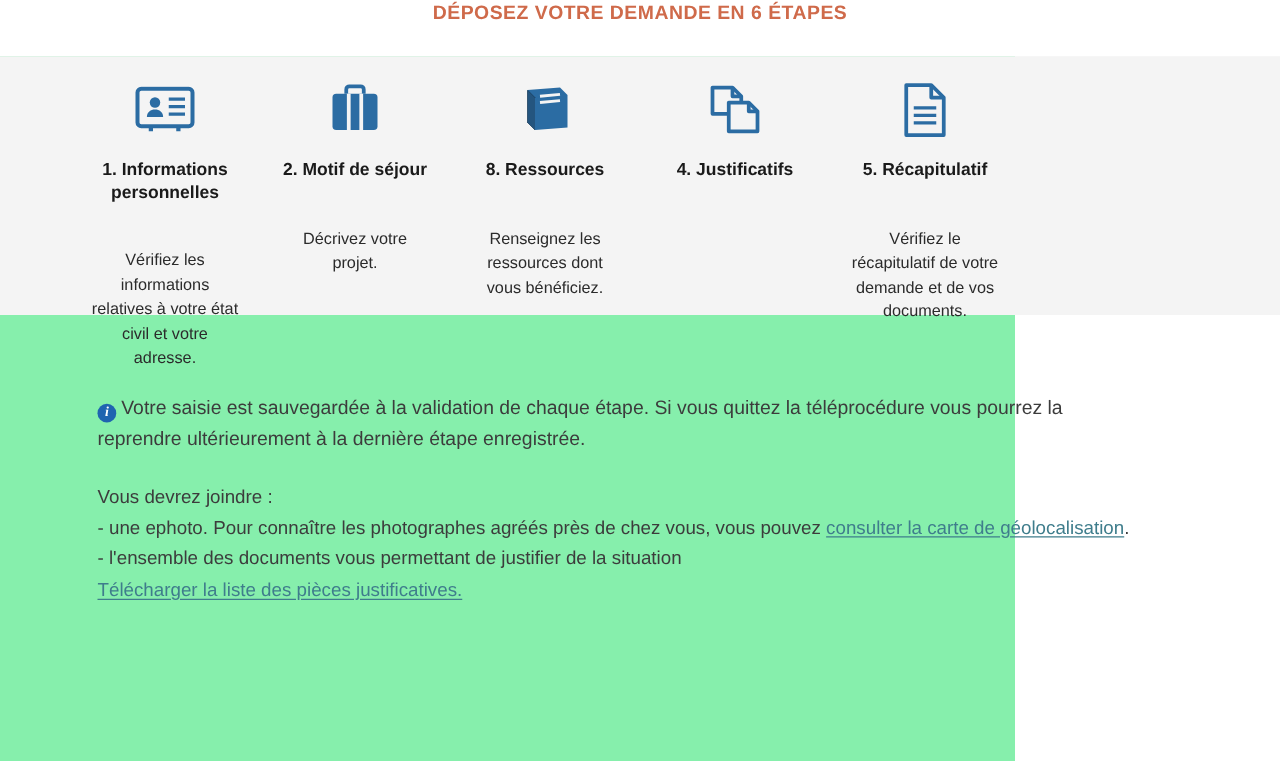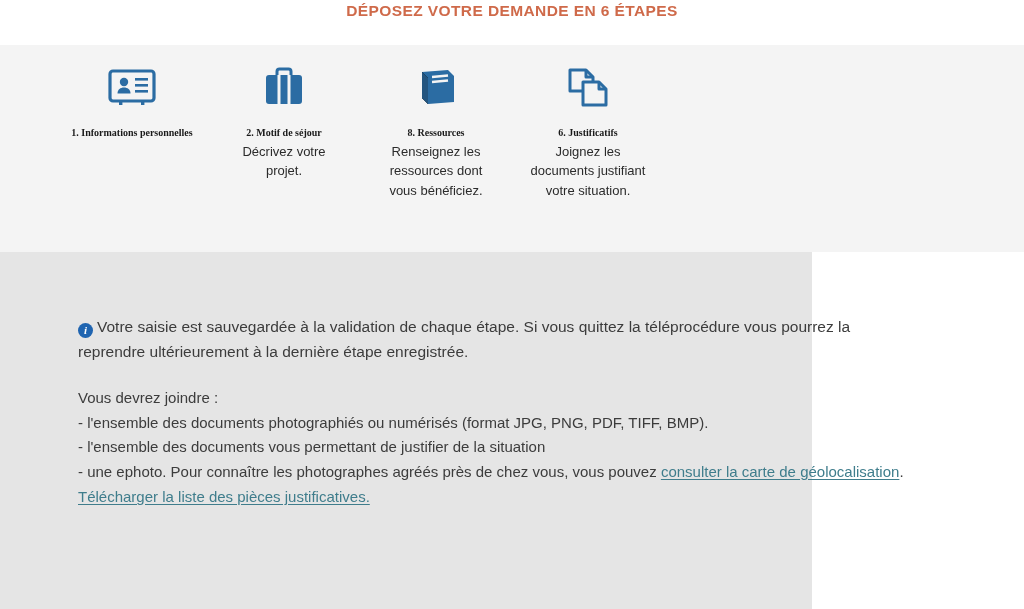--- a/index.html
+++ b/index.html
@@ -3,21 +3,21 @@
 <meta charset="utf-8">
 <style>
   * { box-sizing: border-box; }
   html, body {
     margin: 0; padding: 0;
     width: 1024px; height: 609px;
     background: #ffffff;
     font-family: "Liberation Sans", sans-serif;
     overflow: hidden;
   }
-  #page { position: relative; width: 812px; height: 609px; background:#e5e5e5;padding-left:13px; }
+  #page { position: relative; width: 812px; height: 609px; background:#86efac;padding-left:13px; }
 
   
   .title-bar {
     position: absolute; top: 0; left: 0; width: 1024px; height: 45px;
     background: #ffffff;
     display: flex; align-items: flex-start; justify-content: center;
   }
   .title-bar .title {
     margin-top: 2px;
     font-size: 15.5px;
@@ -44,28 +44,27 @@
     display: flex; flex-direction: column; align-items: center;
     padding-top: 18px;
   }
   .step-icon {
     height: 50px; width: 60px;
     display: flex; align-items: center; justify-content: center;
     margin-bottom: 14px;
   }
   .step-icon svg { display: block; }
   .step-title {
-    font-size: 10px; font-weight: 700; color: #1a1a1a;
+    font-size: 14px; font-weight: 700; color: #1a1a1a;
     text-align: center; line-height: 1.25; margin-bottom: 2px;
     max-width: 130px;
-    font-family: Liberation Serif, serif;
   }
   .step-desc {
     font-size: 13px; color: #2b2b2b; text-align: center;
-    line-height: 1.5; max-width: 118px;
+    line-height: 1.5; max-width: 118px; margin-top: 34px;
   }
 
   
   .content {
     position: absolute; top: 252px; left: 0;
     width: 1024px;
   }
   .info-para {
     position: absolute; top: 46px; left: 78px; width: 840px;
     font-size: 15.5px; line-height: 1.62; color: #3c3c3c;
@@ -114,20 +113,21 @@
             <circle cx="16" cy="13" r="4.2" fill="#2b6ca3"></circle>
             <path d="M9.5 24.5c0-4 3-6 6.5-6s6.5 2 6.5 6z" fill="#2b6ca3"></path>
             <rect x="27" y="9" width="13" height="2.6" fill="#2b6ca3"></rect>
             <rect x="27" y="15" width="13" height="2.6" fill="#2b6ca3"></rect>
             <rect x="27" y="21" width="13" height="2.6" fill="#2b6ca3"></rect>
             <rect x="11" y="32" width="3.4" height="4" fill="#2b6ca3"></rect>
             <rect x="33" y="32" width="3.4" height="4" fill="#2b6ca3"></rect>
           </svg>
         </div>
         <div class="step-title">1. Informations personnelles</div>
+        <div class="step-desc">Vérifiez les informations relatives à votre état civil et votre adresse.</div>
       </div>
 
       <div class="step">
         <div class="step-icon">
           <svg width="40" height="42" viewBox="0 0 40 42">
             <path d="M13 8 V4.5 a2.5 2.5 0 0 1 2.5 -2.5 h9 a2.5 2.5 0 0 1 2.5 2.5 V8" fill="none" stroke="#2b6ca3" stroke-width="3"></path>
             <rect x="2" y="8" width="36" height="29" rx="3" ry="3" fill="#2b6ca3"></rect>
             <rect x="13.5" y="8" width="3" height="29" fill="#f4f4f4"></rect>
             <rect x="23.5" y="8" width="3" height="29" fill="#f4f4f4"></rect>
           </svg>
@@ -152,38 +152,49 @@
 
       <div class="step">
         <div class="step-icon">
           <svg width="44" height="42" viewBox="0 0 44 42">
             <path d="M4 3 H20 L27 10 V24 H4 Z" fill="none" stroke="#2b6ca3" stroke-width="3" stroke-linejoin="round"></path>
             <path d="M20 3 V10 H27" fill="none" stroke="#2b6ca3" stroke-width="3" stroke-linejoin="round"></path>
             <path d="M17 15 H33 L40 22 V38 H17 Z" fill="#f4f4f4" stroke="#2b6ca3" stroke-width="3" stroke-linejoin="round"></path>
             <path d="M33 15 V22 H40" fill="none" stroke="#2b6ca3" stroke-width="3" stroke-linejoin="round"></path>
           </svg>
         </div>
-        <div class="step-title">6. Justificatifs</div>
-        <div class="step-desc">Joignez les documents justifiant votre situation.</div>
-      </div>
-
+        <div class="step-title">4. Justificatifs</div>
+      </div>
+
+      <div class="step">
+        <div class="step-icon">
+          <svg width="38" height="44" viewBox="0 0 38 44">
+            <path d="M4 2 H24 L34 12 V42 H4 Z" fill="none" stroke="#2b6ca3" stroke-width="3" stroke-linejoin="round"></path>
+            <path d="M24 2 V12 H34" fill="none" stroke="#2b6ca3" stroke-width="3" stroke-linejoin="round"></path>
+            <rect x="10" y="19" width="18" height="2.6" fill="#2b6ca3"></rect>
+            <rect x="10" y="25" width="18" height="2.6" fill="#2b6ca3"></rect>
+            <rect x="10" y="31" width="18" height="2.6" fill="#2b6ca3"></rect>
+          </svg>
+        </div>
+        <div class="step-title">5. Récapitulatif</div>
+        <div class="step-desc">Vérifiez le récapitulatif de votre demande et de vos documents.</div>
+      </div>
 
 
     </div>
   </div>
 
   <div class="content">
 
     <p class="info-para"><span class="info-icon">i</span><span>Votre saisie est sauvegardée à la validation de chaque étape. Si vous quittez la téléprocédure vous pourrez la reprendre ultérieurement à la dernière étape enregistrée.</span></p>
 
     <div class="join-block">
       <div class="line">Vous devrez joindre :</div>
-      <div class="line">- l'ensemble des documents photographiés ou numérisés (format JPG, PNG, PDF, TIFF, BMP).</div>
+      <div class="line"><span>- une ephoto. Pour connaître les photographes agréés près de chez vous, vous pouvez </span><a class="doclink" href="#">consulter la carte de géolocalisation</a><span>.</span></div>
       <div class="line">- l'ensemble des documents vous permettant de justifier de la situation</div>
-      <div class="line"><span>- une ephoto. Pour connaître les photographes agréés près de chez vous, vous pouvez </span><a class="doclink" href="#">consulter la carte de géolocalisation</a><span>.</span></div>
       <div class="line dl-line"><a class="doclink" href="#">Télécharger la liste des pièces justificatives.</a></div>
     </div>
 
   </div>
 
   <div class="cta">
 
     
 
     

